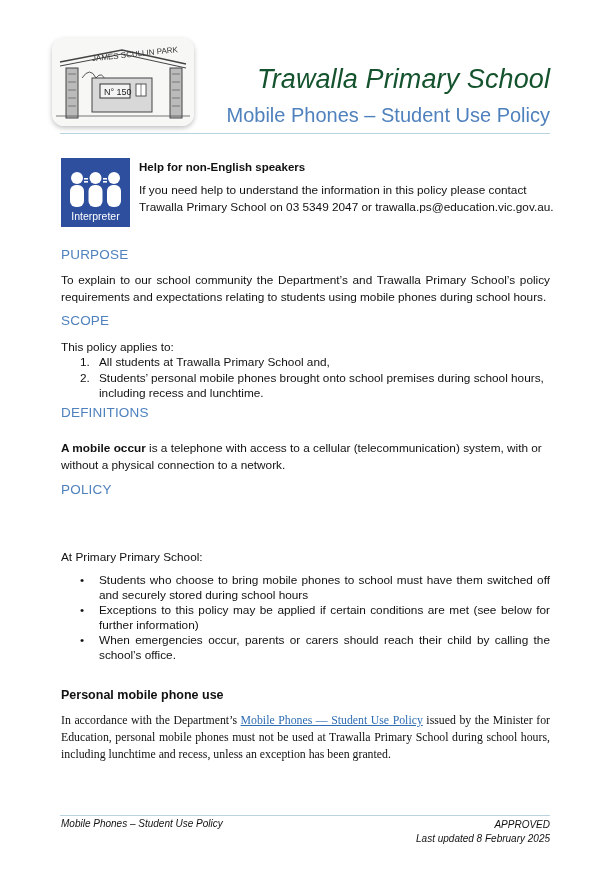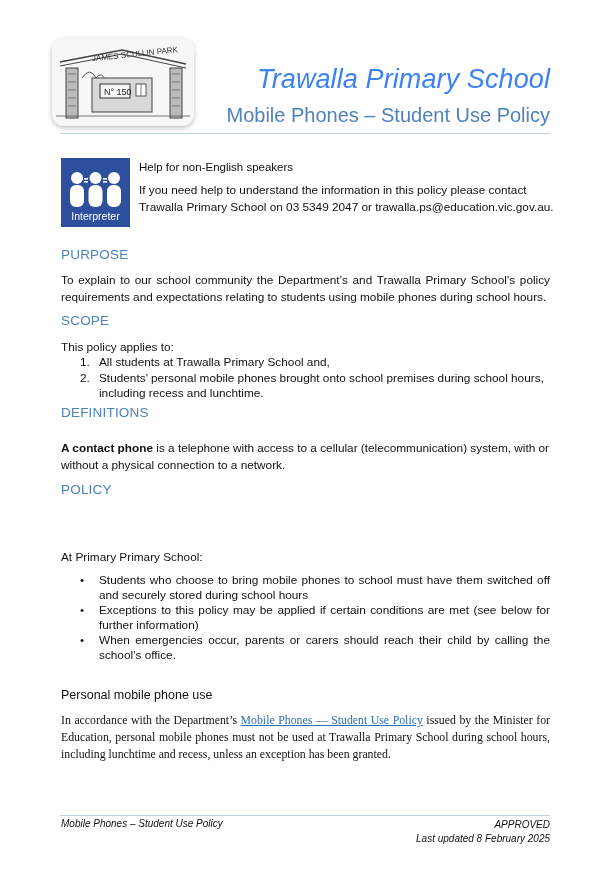--- a/index.html
+++ b/index.html
@@ -6,41 +6,41 @@
   body { width:600px; height:880px; position:relative; overflow:hidden;
          font-family:"Liberation Sans", sans-serif; color:#111; }
   .page { position:absolute; left:0; top:0; width:600px; height:880px; }
 
   
   .logo { position:absolute; left:52px; top:38px; width:142px; height:88px;
           border-radius:12px; background:#fafafa;
           box-shadow:0 2px 5px rgba(0,0,0,0.25); overflow:hidden; }
   .logo svg { width:100%; height:100%; display:block; }
   .title { position:absolute; right:50px; top:64px; font-size:27px; font-style:italic;
-           color:#3b82f6; text-align:right; white-space:nowrap; letter-spacing:0.1px; }
+           color:#14532d; text-align:right; white-space:nowrap; letter-spacing:0.1px; }
   .subtitle { position:absolute; right:50px; top:104px; font-size:20px; color:#4f81bd;
               text-align:right; white-space:nowrap; }
   .header-rule { position:absolute; left:60px; right:50px; top:133px; height:1px; background:#b9d3e0; }
 
   
   .interp { position:absolute; left:61px; top:158px; width:69px; height:69px; background:#2d4f9e; }
   .interp svg { width:100%; height:100%; display:block; }
-  .help-title { position:absolute; left:139px; top:161px; font-size:11.5px; font-weight:normal; }
+  .help-title { position:absolute; left:139px; top:161px; font-size:11.5px; font-weight:bold; }
   .help-text { position:absolute; left:139px; top:182px; width:420px; font-size:11.8px; line-height:17px; }
 
   .h { position:absolute; left:61px; font-size:13.5px; color:#4f81bd; letter-spacing:0.2px; }
   .p { position:absolute; left:61px; width:489px; font-size:11.8px; line-height:17px; }
   .justify { text-align:justify; text-align-last:left; }
   .ol { position:absolute; left:80px; width:470px; font-size:11.8px; line-height:15.5px; margin:0; padding:0; list-style:none; }
   .ol li { position:relative; padding-left:19px; }
   .ol li .num { position:absolute; left:0; top:0; }
   .ul { position:absolute; left:80px; width:470px; font-size:11.8px; line-height:15px; margin:0; padding:0; list-style:none; }
   .ul li { position:relative; padding-left:19px; margin-bottom:0; text-align:justify; text-align-last:left; }
   .ul li .dot { position:absolute; left:0; top:0; }
-  .sub-h { position:absolute; left:61px; top:688px; font-size:12.5px; font-weight:normal; }
+  .sub-h { position:absolute; left:61px; top:688px; font-size:12.5px; font-weight:bold; }
   a.link { color:#2e6db4; text-decoration:underline; }
   b { font-weight:bold; }
 
   .footer-rule { position:absolute; left:60px; right:50px; top:815px; height:1px; background:#b9d3e0; }
   .footer-left { position:absolute; left:61px; top:818px; font-size:10px; font-style:italic; }
   .footer-right { position:absolute; right:50px; top:818px; font-size:10px; font-style:italic; text-align:right; line-height:14px; }
 </style>
 </head>
 <body>
 
@@ -104,21 +104,21 @@
       <span class="num">1.</span>
       <span>All students at Trawalla Primary School and,</span>
     </li>
     <li>
       <span class="num">2.</span>
       <span>Students’ personal mobile phones brought onto school premises during school hours, including recess and lunchtime.</span>
     </li>
   </ol>
 
   <div class="h" style="top:405px;">DEFINITIONS</div>
-  <div class="p" style="top:440px;"><b>A contact phone</b><span> is a telephone with access to a cellular (telecommunication) system, with or without a physical connection to a network.</span></div>
+  <div class="p" style="top:440px;"><b>A mobile occur</b><span> is a telephone with access to a cellular (telecommunication) system, with or without a physical connection to a network.</span></div>
 
   <div class="h" style="top:482px;">POLICY</div>
   <div class="p" style="top:549px;">At Primary Primary School:</div>
   <ul class="ul" style="top:573px;">
     <li><span class="dot">•</span><span>Students who choose to bring mobile phones to school must have them switched off and securely stored during school hours</span></li>
     <li><span class="dot">•</span><span>Exceptions to this policy may be applied if certain conditions are met (see below for further information)</span></li>
     <li><span class="dot">•</span><span>When emergencies occur, parents or carers should reach their child by calling the school’s office.</span></li>
   </ul>
 
   <div class="sub-h">Personal mobile phone use</div>

